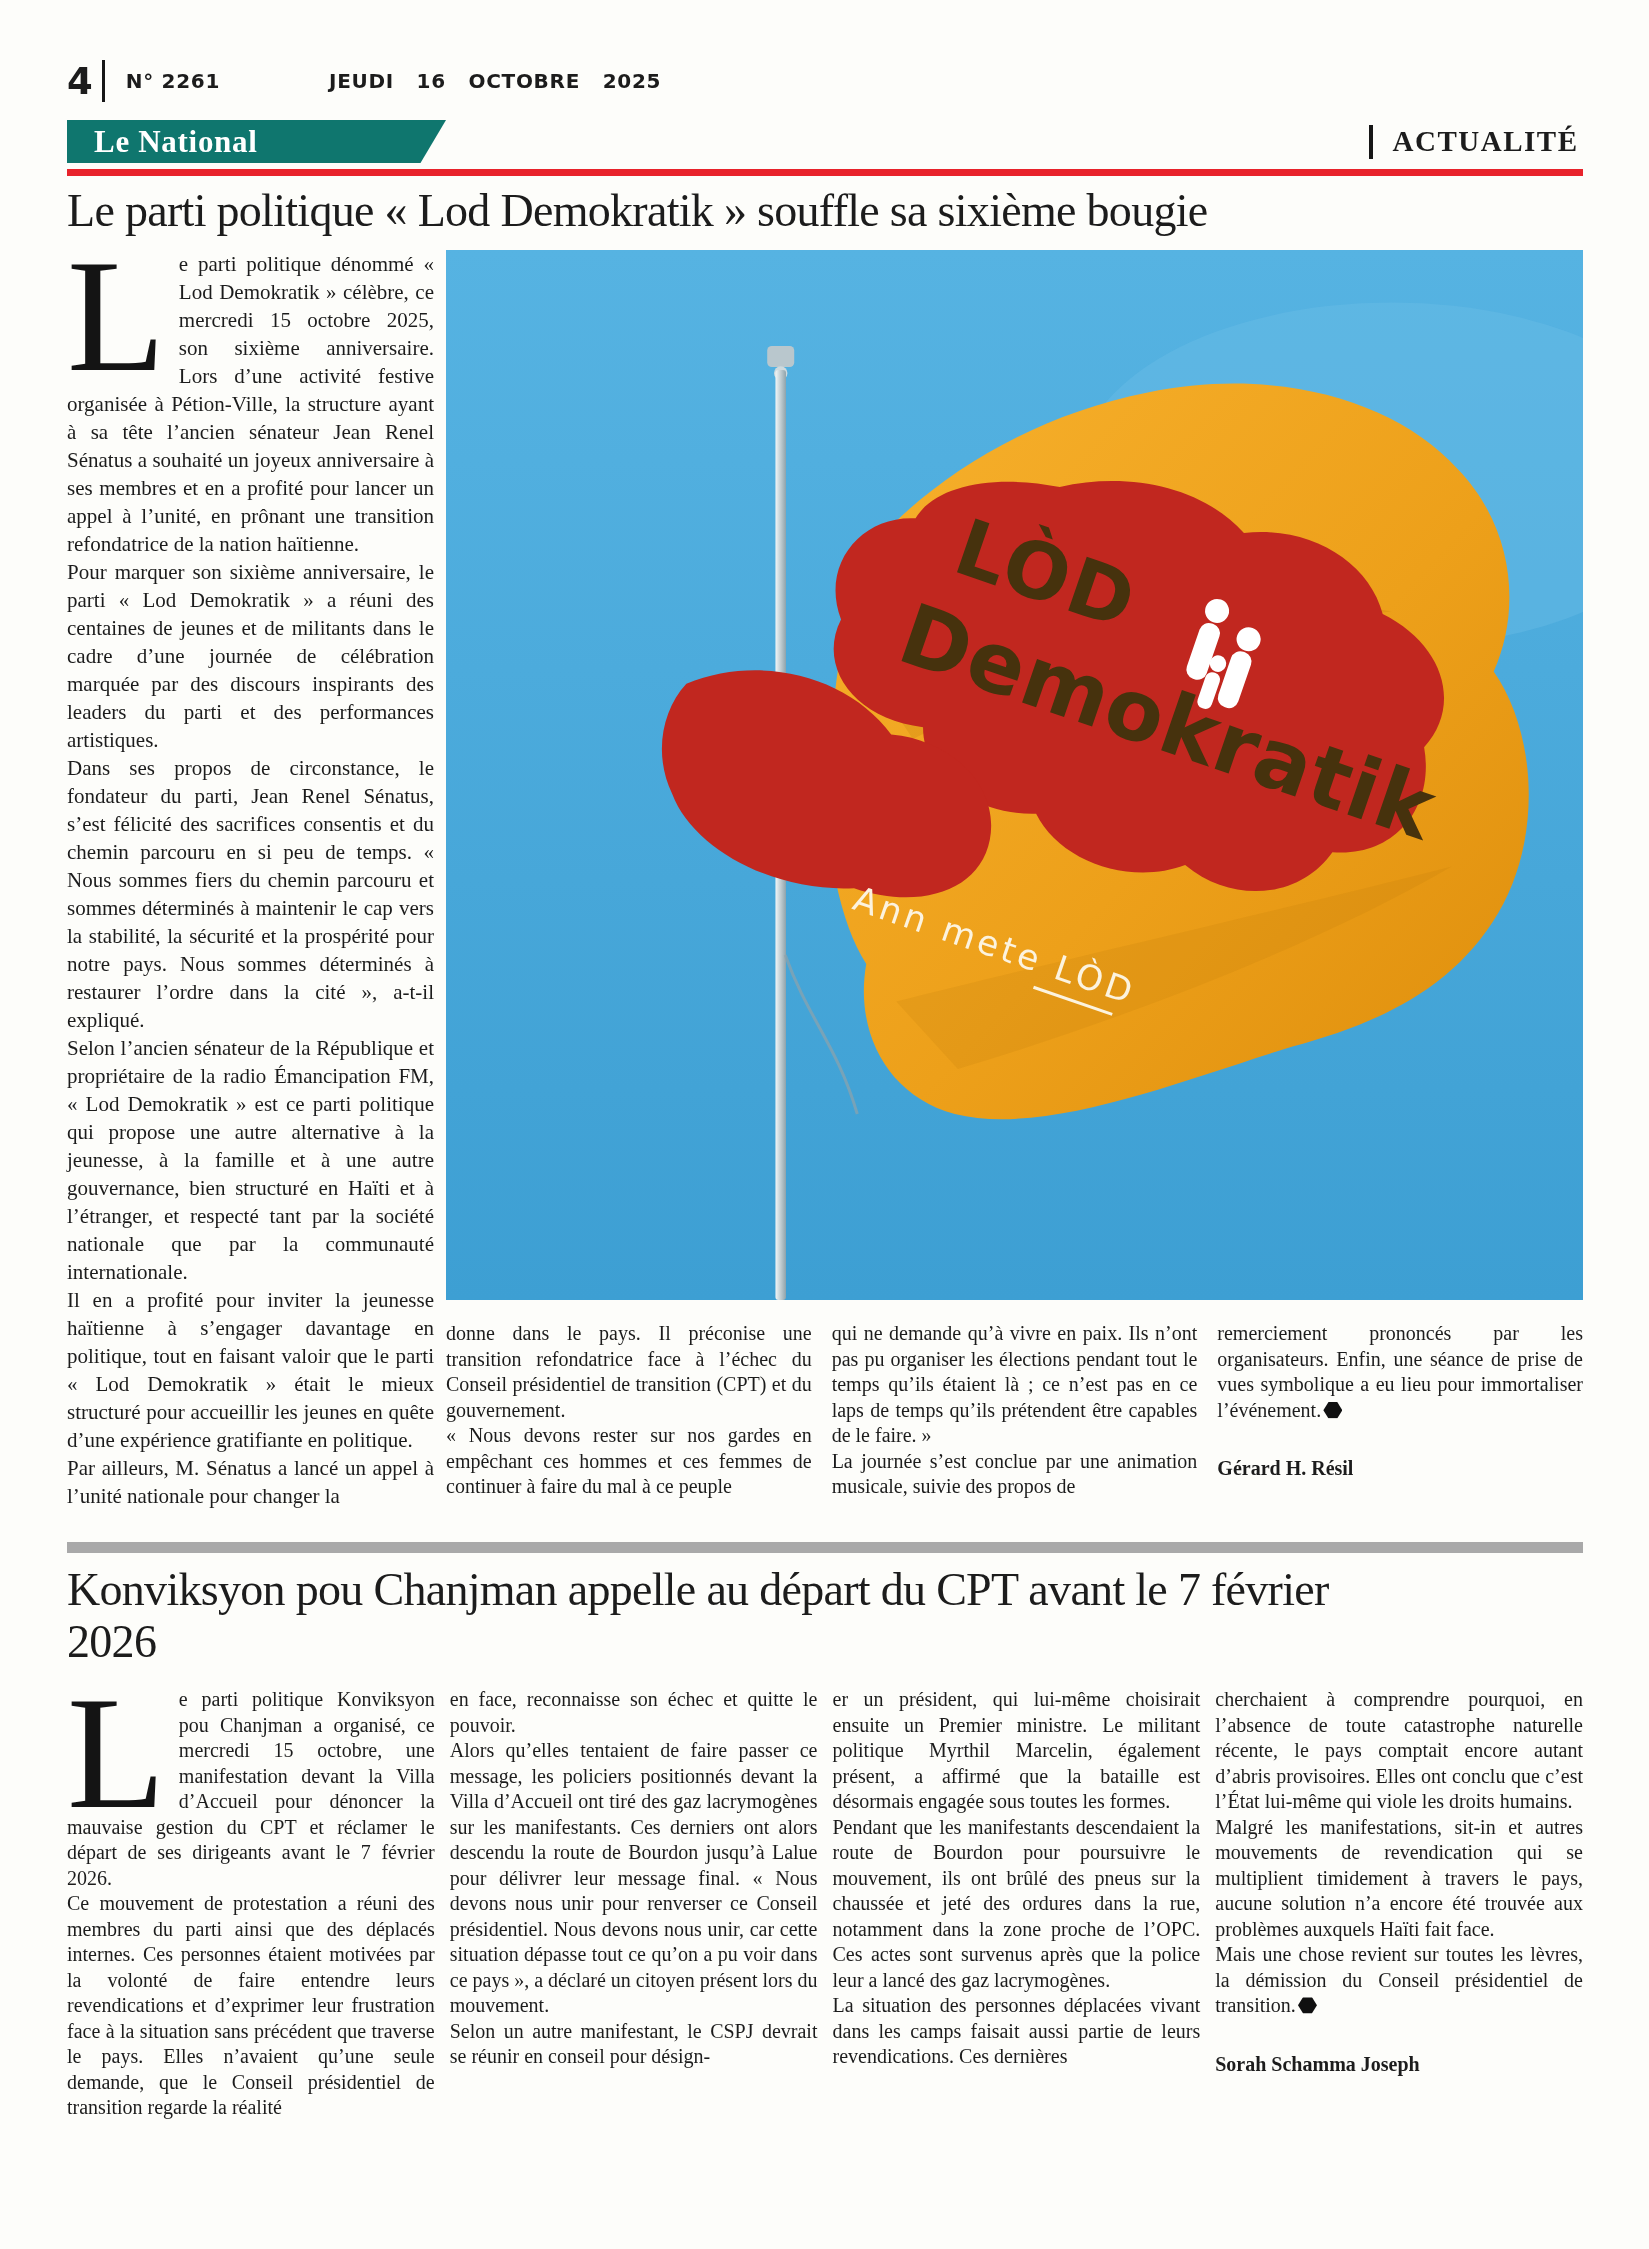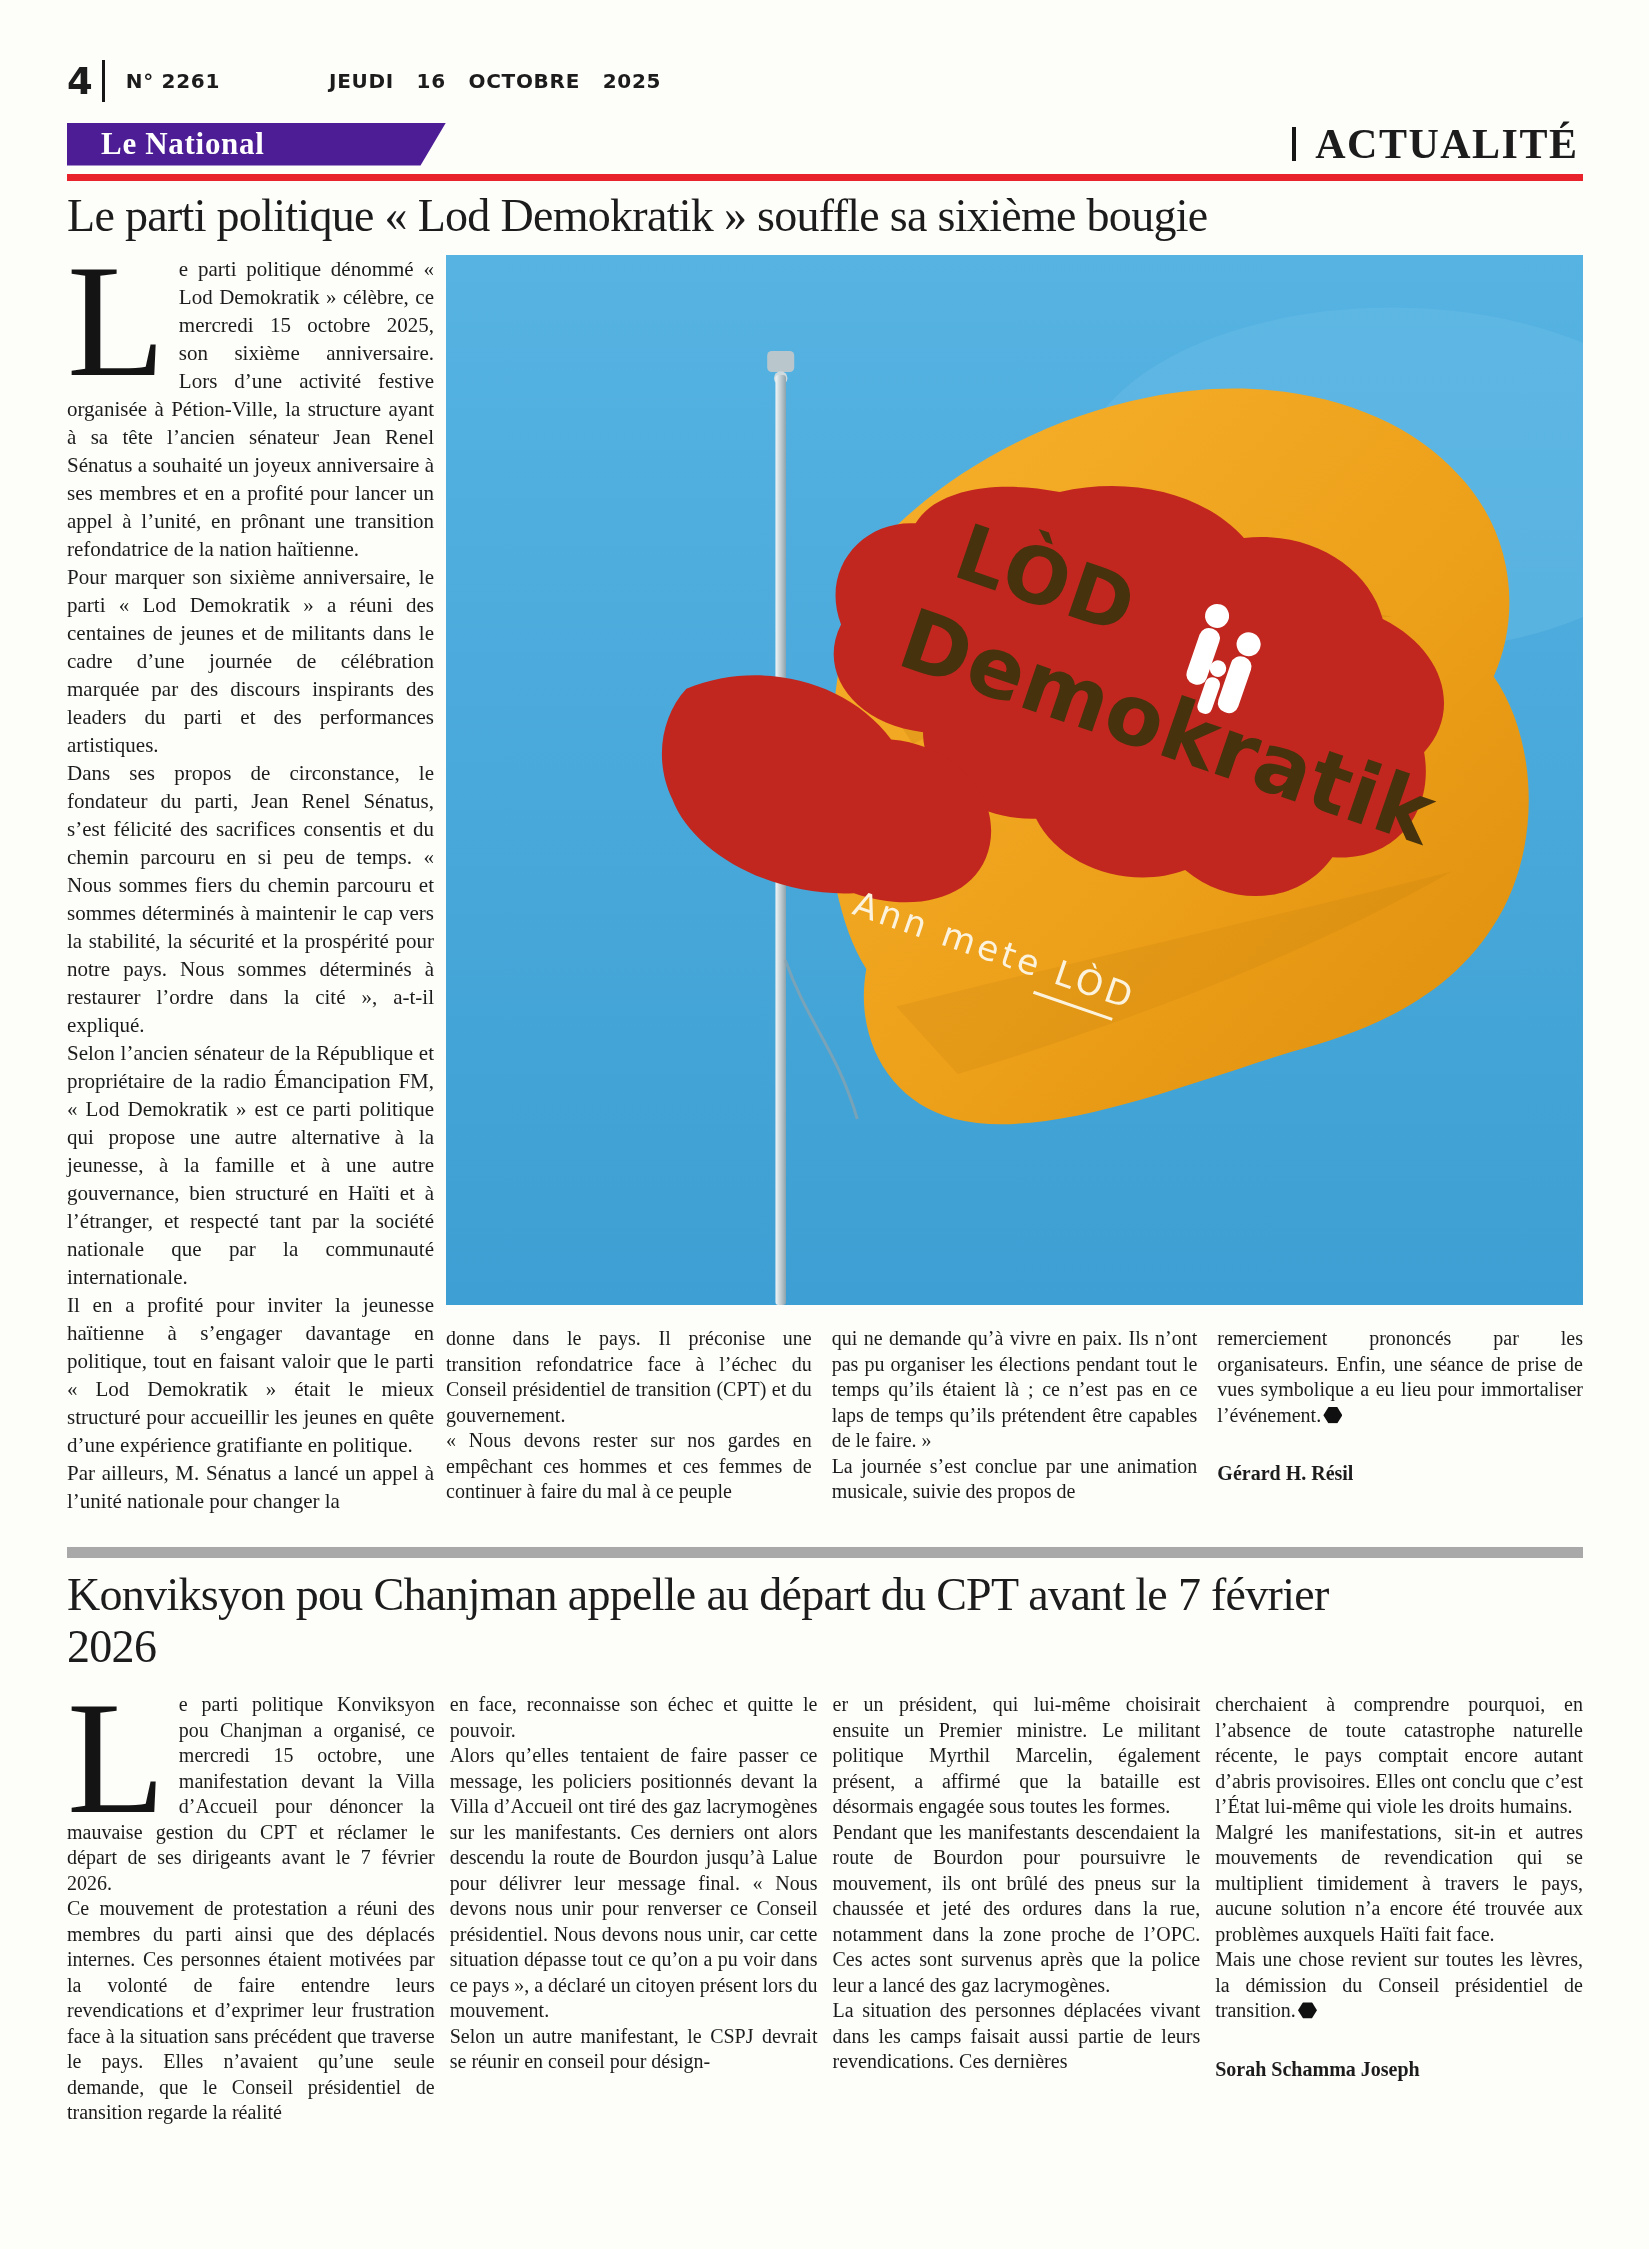--- a/index.html
+++ b/index.html
@@ -14,28 +14,28 @@
   
   .header-row { display:flex; align-items:center; font-family:"DejaVu Sans", sans-serif; }
   .page-num { font-size:37px; font-weight:bold; line-height:1; }
   .vbar { width:3px; height:42px; background:#161616; margin:0 12px 0 9px; }
   .issue { font-size:20px; font-weight:bold; letter-spacing:0.7px; margin-left:9px; }
   .date  { font-size:20px; font-weight:bold; letter-spacing:0.7px; word-spacing:15px; margin-left:109px; }
 
   
   .banner-row { display:flex; justify-content:space-between; align-items:center; margin-top:18px; }
   .brand {
-    width:379px; height:43px; background:#4c1d95;
+    width:379px; height:43px; background:#0f766e;
     clip-path:polygon(0 0,100% 0,calc(100% - 25.5px) 100%,0 100%);
-    display:flex; align-items:center; padding-left:34px; box-sizing:border-box;
+    display:flex; align-items:center; padding-left:27px; box-sizing:border-box;
   }
   .brand-text { color:#ffffff; font-weight:bold; font-size:31px; letter-spacing:0.7px; }
   .section { display:flex; align-items:center; margin-right:4.5px; }
   .section-bar { width:3.7px; height:34px; background:#161616; margin-right:19.5px; }
-  .section-text { font-weight:bold; font-size:42px; letter-spacing:1.5px; }
+  .section-text { font-weight:bold; font-size:29px; letter-spacing:1.5px; }
   .red-rule { height:6.7px; background:#e8232b; margin-top:6px; }
 
   
   .headline { font-weight:normal; font-size:46px; line-height:1.07; letter-spacing:-0.7px; margin:10.5px 0 0 0; }
   .headline-2 { max-width:1350px; line-height:1.13; }
 
   
   .article-1 { display:grid; grid-template-columns:367px 1fr; column-gap:12px; margin-top:15px; }
   .col p, .leftcol p {
     font-size:21px; line-height:28px; text-align:justify; margin:0;

